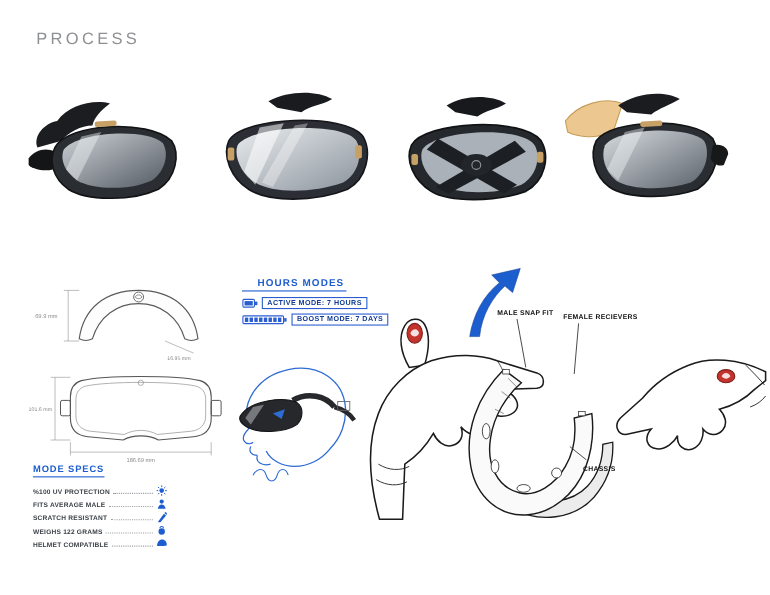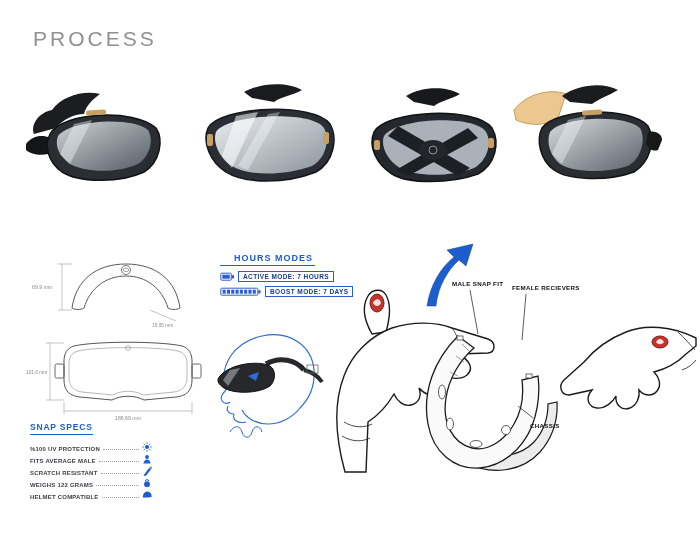--- a/index.html
+++ b/index.html
@@ -1,19 +1,19 @@
 <!DOCTYPE html>
 <html><head>
 <meta charset="utf-8">
 <style>
   html,body{margin:0;padding:0;}
   body{background:#e9e9e9;font-family:"Liberation Sans",sans-serif;}
   #canvas{position:relative;width:700px;height:541px;background:#ffffff;overflow:hidden;margin:0 auto;}
   .abs{position:absolute;}
-  .page-title{left:33px;top:27px;font-size:21px;letter-spacing:3px;color:#8e9093;font-weight:400;}
+  .page-title{left:33px;top:27px;font-size:15px;letter-spacing:3px;color:#8e9093;font-weight:400;}
 
   
   .powermodes{left:220px;top:247px;width:150px;}
   .pm-title{font-size:9px;font-weight:bold;color:#1d5ecf;letter-spacing:1px;
             border-bottom:1.5px solid #1d5ecf;padding:0 2px 2px 14px;display:inline-block;margin:0 0 5px 0;}
   .pm-row{display:flex;align-items:center;margin-bottom:4px;gap:3px;}
   .pm-box{border:1px solid #2a5ed0;padding:1px 4px;font-size:6.5px;font-weight:bold;
           color:#123c96;letter-spacing:.4px;white-space:nowrap;background:#fff;}
 
   
@@ -159,21 +159,21 @@
     <path d="M70,38 C84,30 100,34 108,44" fill="none" stroke="#26282c" stroke-width="5"></path>
     <path d="M24,50 C34,38 62,34 74,40 C80,44 80,54 74,60 C62,68 38,68 28,62 C22,58 20,54 24,50 Z" fill="#26282c" stroke="#101214" stroke-width="1"></path>
     <polygon points="34,44 44,42 32,60 27,54" fill="#eef1f4" opacity="0.4"></polygon>
     <path d="M52,50 l11,-4 l-3,9 z" fill="#2e6cd4"></path>
     <path d="M108,44 C116,46 122,50 126,56" fill="none" stroke="#26282c" stroke-width="4"></path>
     <rect x="111" y="39" width="11" height="8" fill="none" stroke="#666" stroke-width="0.8"></rect>
     <path d="M34,106 c4,-7 10,-7 12,0 c2,7 8,7 10,0 c2,-7 8,-7 10,0" fill="none" stroke="#2e6cd4" stroke-width="1"></path>
   </svg>
 
   <div class="abs techspecs">
-    <div class="ts-title">SNAP SPECS</div>
+    <div class="ts-title">MODE SPECS</div>
 
     <div class="ts-row">
       <span class="ts-label">%100 UV PROTECTION</span>
       <span class="ts-dots"></span>
       <svg class="ts-icon" viewBox="0 0 10 10">
         <circle cx="5" cy="5" r="2.1" fill="#1d5ecf"></circle>
         <g stroke="#1d5ecf" stroke-width="0.9">
           <line x1="5" y1="0.3" x2="5" y2="1.8"></line>
             <line x1="5" y1="8.2" x2="5" y2="9.7"></line>
           <line x1="0.3" y1="5" x2="1.8" y2="5"></line>

